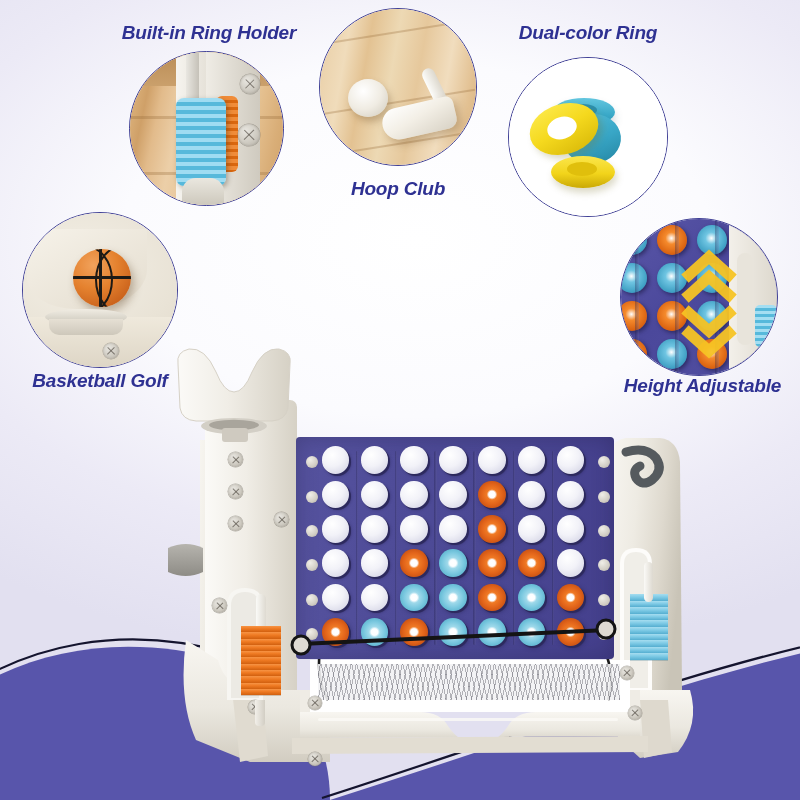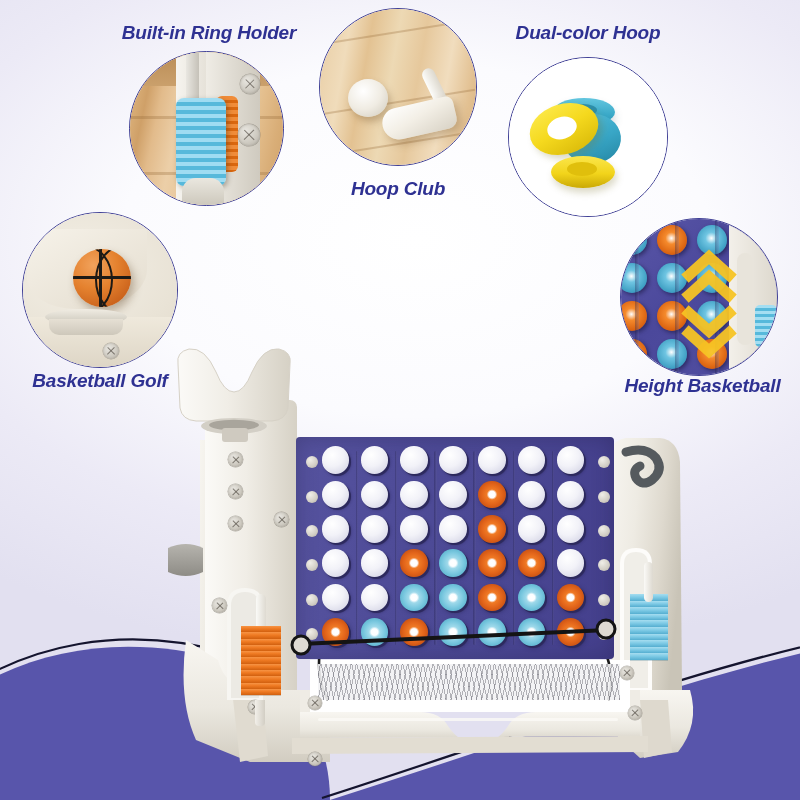--- a/index.html
+++ b/index.html
@@ -498,21 +498,21 @@
              background:linear-gradient(90deg,#fdfdfb,#ddd8cd);transform:rotate(-26deg);"></div>
         <div style="position:absolute;left:62px;top:94px;width:74px;height:32px;border-radius:16px 8px 10px 18px;
              background:linear-gradient(160deg,#ffffff 0%,#f3efe6 45%,#d8d2c5 100%);transform:rotate(-13deg);
              box-shadow:3px 5px 8px rgba(120,90,50,.35);"></div>
       </div>
     </div>
     <div class="c-label" style="left:308px;top:178px;width:180px;font-size:19px;">Hoop Club</div>
   </div>
 
   <div class="callout">
-    <div class="c-label" style="left:463px;top:22px;width:250px;font-size:19px;">Dual-color Hoop</div>
+    <div class="c-label" style="left:463px;top:22px;width:250px;font-size:19px;">Dual-color Ring</div>
     <div class="c-circle" style="left:508px;top:57px;width:160px;height:160px;">
       <div class="scene" style="background:#ffffff;">
 
         <div style="position:absolute;left:44px;top:40px;width:62px;height:28px;border-radius:50%;
              background:linear-gradient(180deg,#63c6df 0%,#3aa9c8 60%,#2b90ae 100%);
              box-shadow:0 6px 8px rgba(60,90,110,.25);"></div>
         <div style="position:absolute;left:60px;top:46px;width:28px;height:12px;border-radius:50%;background:#2b8fad;"></div>
 
         <div style="position:absolute;left:54px;top:56px;width:58px;height:50px;border-radius:50%;
              background:linear-gradient(160deg,#55bfdb 0%,#38a6c6 55%,#2586a3 100%);transform:rotate(-6deg);"></div>
@@ -589,16 +589,16 @@
              background:repeating-linear-gradient(180deg,#a4def2 0 3px,#57b9db 3px 6px);"></div>
 
         <svg width="158" height="158" viewBox="0 0 158 158" style="position:absolute;left:0;top:0;">
           <path d="M 68 56 L 88 38 L 108 56" fill="none" stroke="#f6c324" stroke-width="11" stroke-linecap="square" opacity=".95"></path>
           <path d="M 68 76 L 88 58 L 108 76" fill="none" stroke="#f6c324" stroke-width="11" stroke-linecap="square" opacity=".95"></path>
           <path d="M 68 94 L 88 112 L 108 94" fill="none" stroke="#f6c324" stroke-width="11" stroke-linecap="square" opacity=".95"></path>
           <path d="M 68 114 L 88 132 L 108 114" fill="none" stroke="#f6c324" stroke-width="11" stroke-linecap="square" opacity=".95"></path>
         </svg>
       </div>
     </div>
-    <div class="c-label" style="left:610px;top:375px;width:185px;font-size:19px;">Height Basketball</div>
+    <div class="c-label" style="left:610px;top:375px;width:185px;font-size:19px;">Height Adjustable</div>
   </div>
 
 </div>
 
 </body></html>

